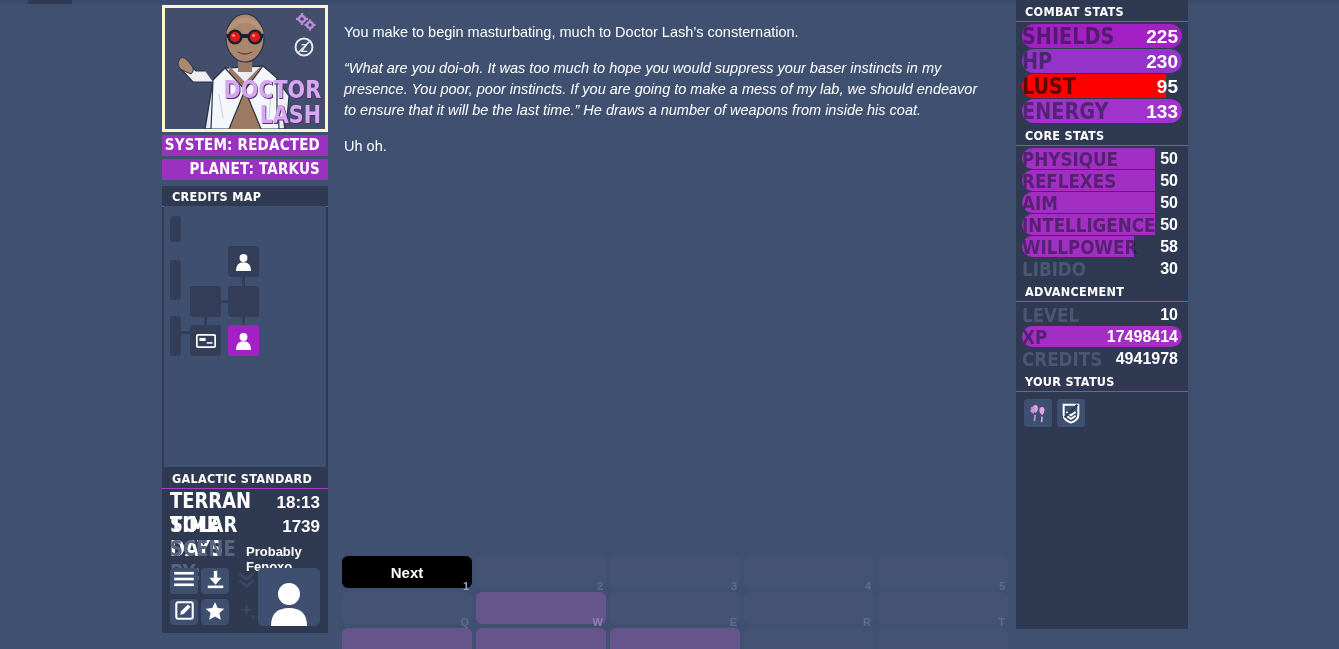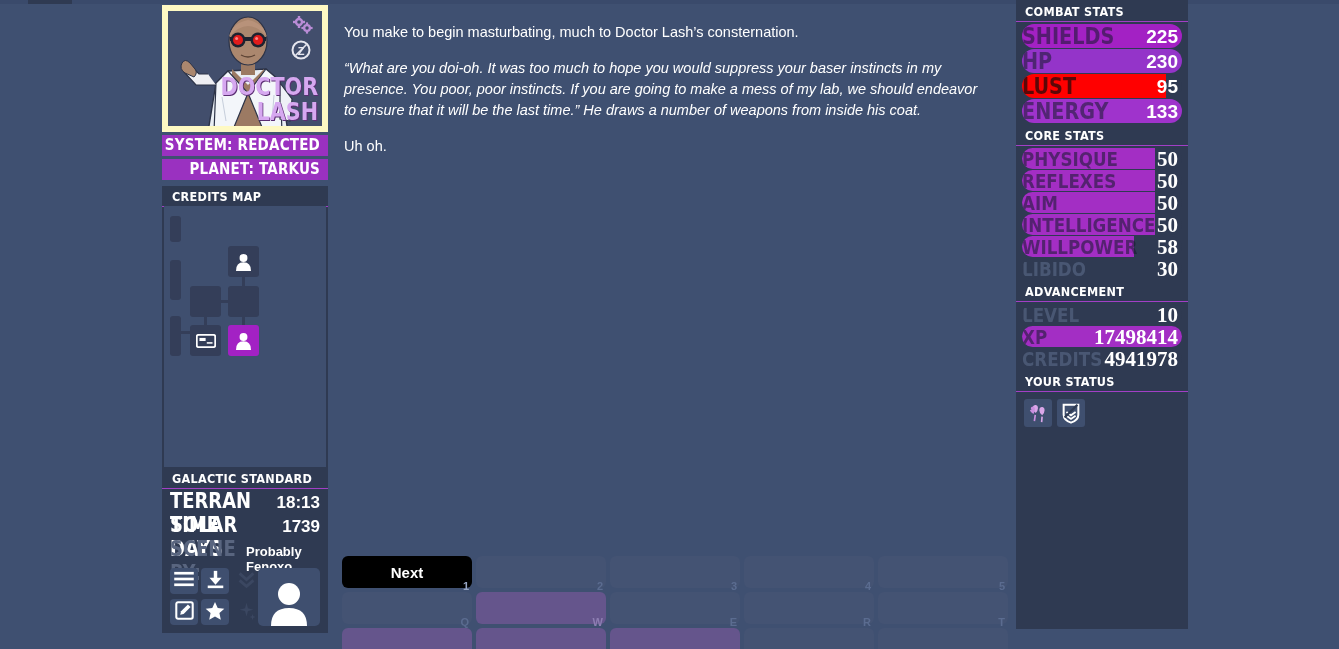--- a/index.html
+++ b/index.html
@@ -11,21 +11,21 @@
   }
   .topstrip { position:absolute; left:0; top:0; width:1339px; height:4px; background:#3a4a6b; }
   .topstrip .nub { position:absolute; left:28px; top:0; width:44px; height:4px; background:#2f3a52; }
 
   
   .left-col { position:absolute; left:162px; top:0; width:166px; height:649px; }
 
   
   .portrait-wrap {
     position:relative; margin:5px 0 0 0; width:166px; height:127px;
-    border:6px solid #fef9c3; background:#3a4560; overflow:hidden;
+    border:3px solid #fef9c3; background:#3a4560; overflow:hidden;
   }
   .portrait-bg { position:absolute; inset:0; background:#404c69; }
   .char-svg { position:absolute; left:0; top:0; }
   .portrait-icons { position:absolute; right:5px; top:4px; width:26px; }
   .pi { display:block; margin-bottom:5px; }
   .char-name {
     position:absolute; right:4px; bottom:2px; text-align:right;
     font-family:"DejaVu Sans Condensed","Liberation Sans Narrow","Liberation Sans",sans-serif;
     font-weight:bold; font-size:25px; line-height:25px; letter-spacing:0px;
     color:#d6a8f0; text-shadow:1px 1px 0 #5a2d72;
@@ -135,21 +135,21 @@
     transform:scaleX(0.93); transform-origin:left; white-space:nowrap;
   }
   .bar .bname.lustn { color:rgba(30,10,10,0.72); }
   .bar .bname.dim { color:rgba(90,105,135,0.62); }
   .bar .bval {
     position:absolute; right:4px; top:0; height:24px; line-height:25px;
     font-size:19px; font-weight:bold; color:#ffffff;
   }
   .bar.small { height:21px; }
   .bar.small .bname { height:21px; line-height:22px; font-size:20px; }
-  .bar.small .bval { height:21px; line-height:22px; font-size:21px;font-family:Liberation Serif, serif; }
+  .bar.small .bval { height:21px; line-height:22px; font-size:16px; }
   .status-icons { display:flex; gap:5px; padding:5px 0 0 8px; }
   .sbox { width:28px; height:28px; background:#3f4f6f; border-radius:3px;
           display:flex; align-items:center; justify-content:center; }
 </style>
 </head>
 <body>
 
 <div class="topstrip">
   <div class="nub"></div>
 </div>

